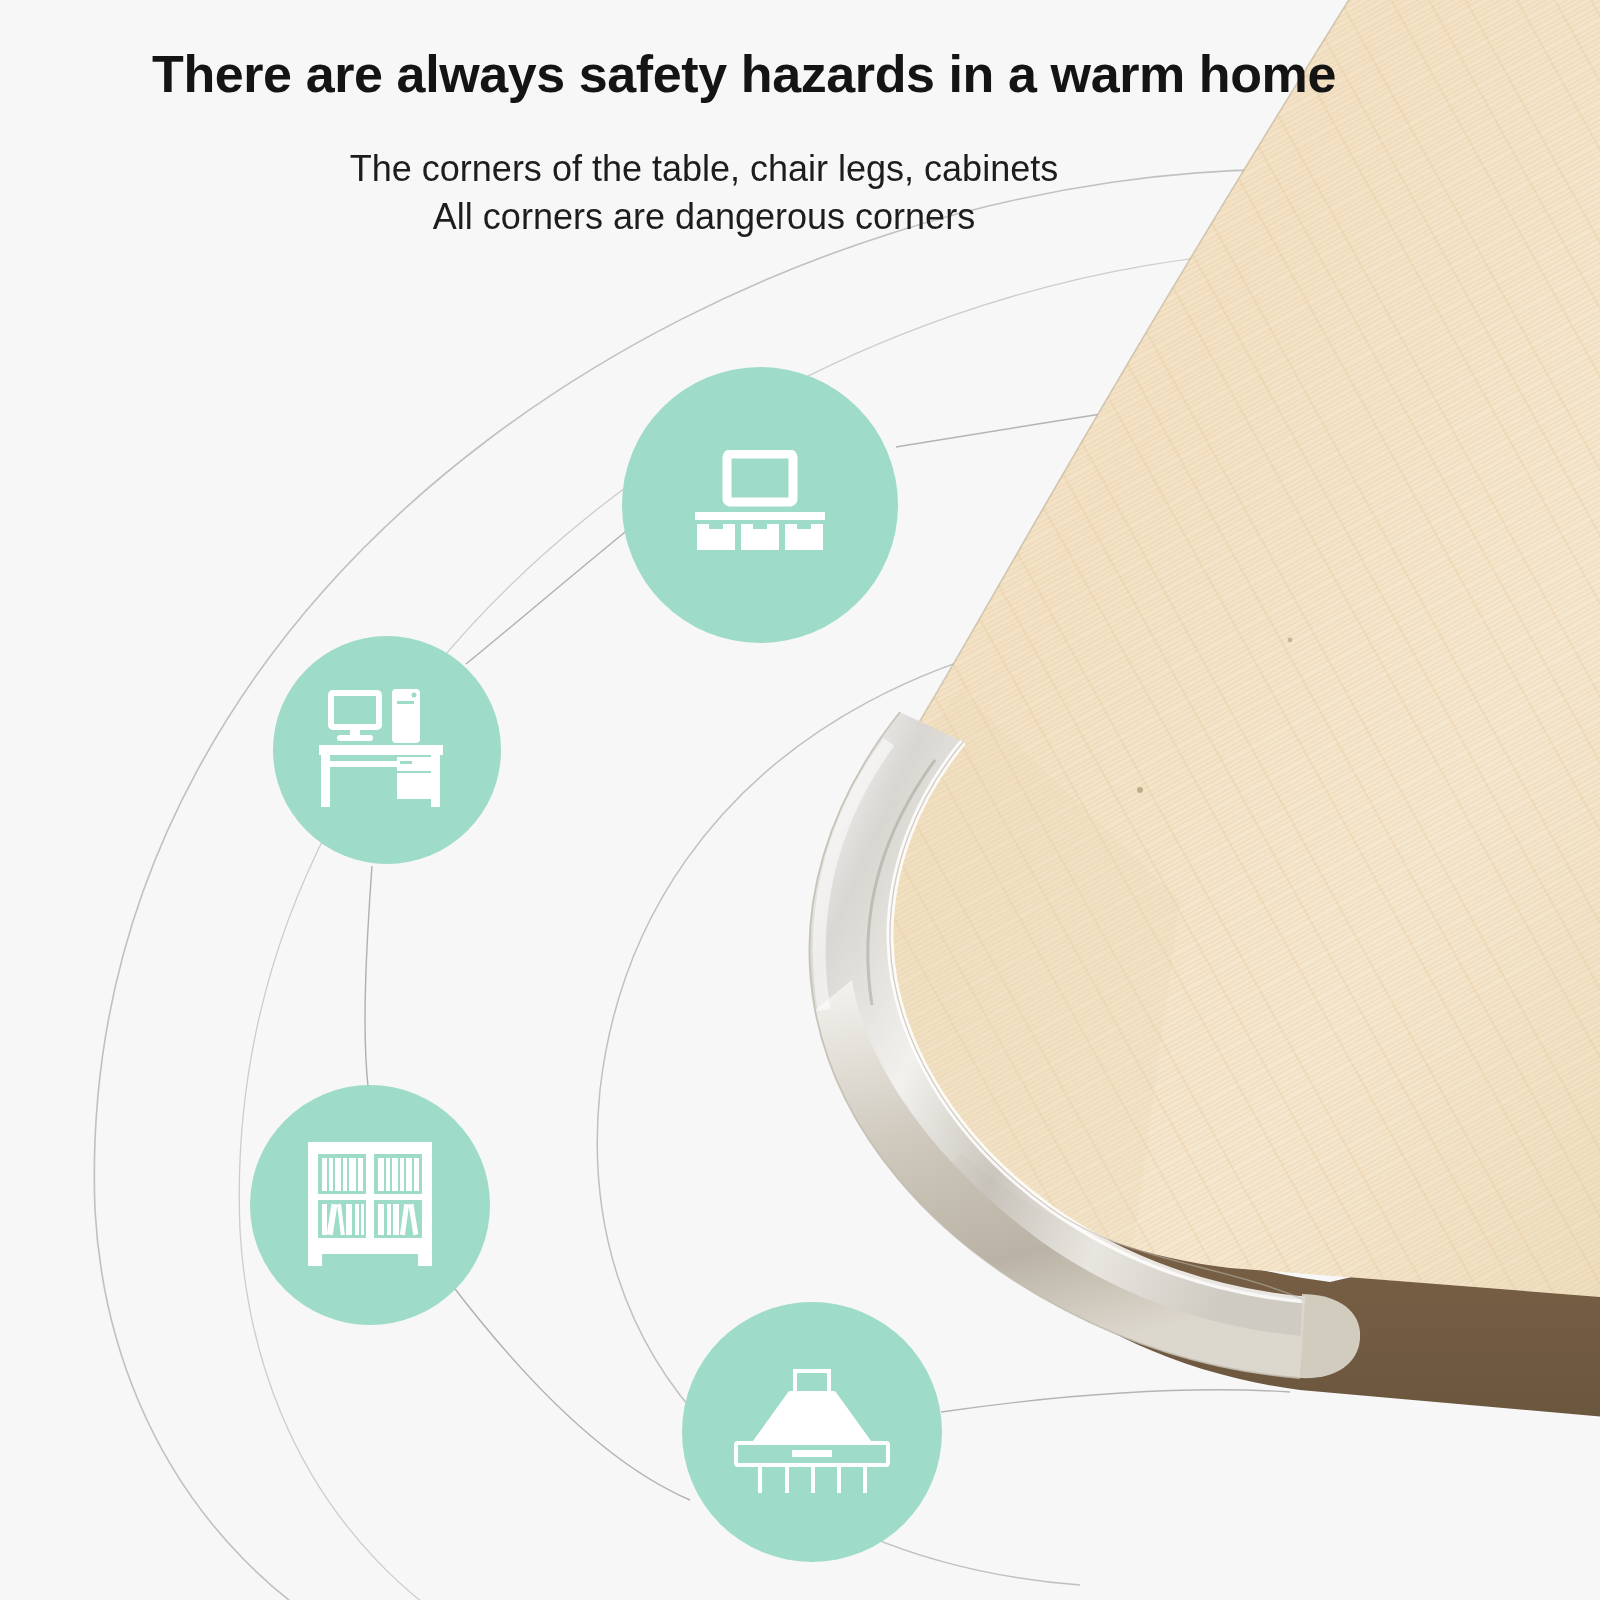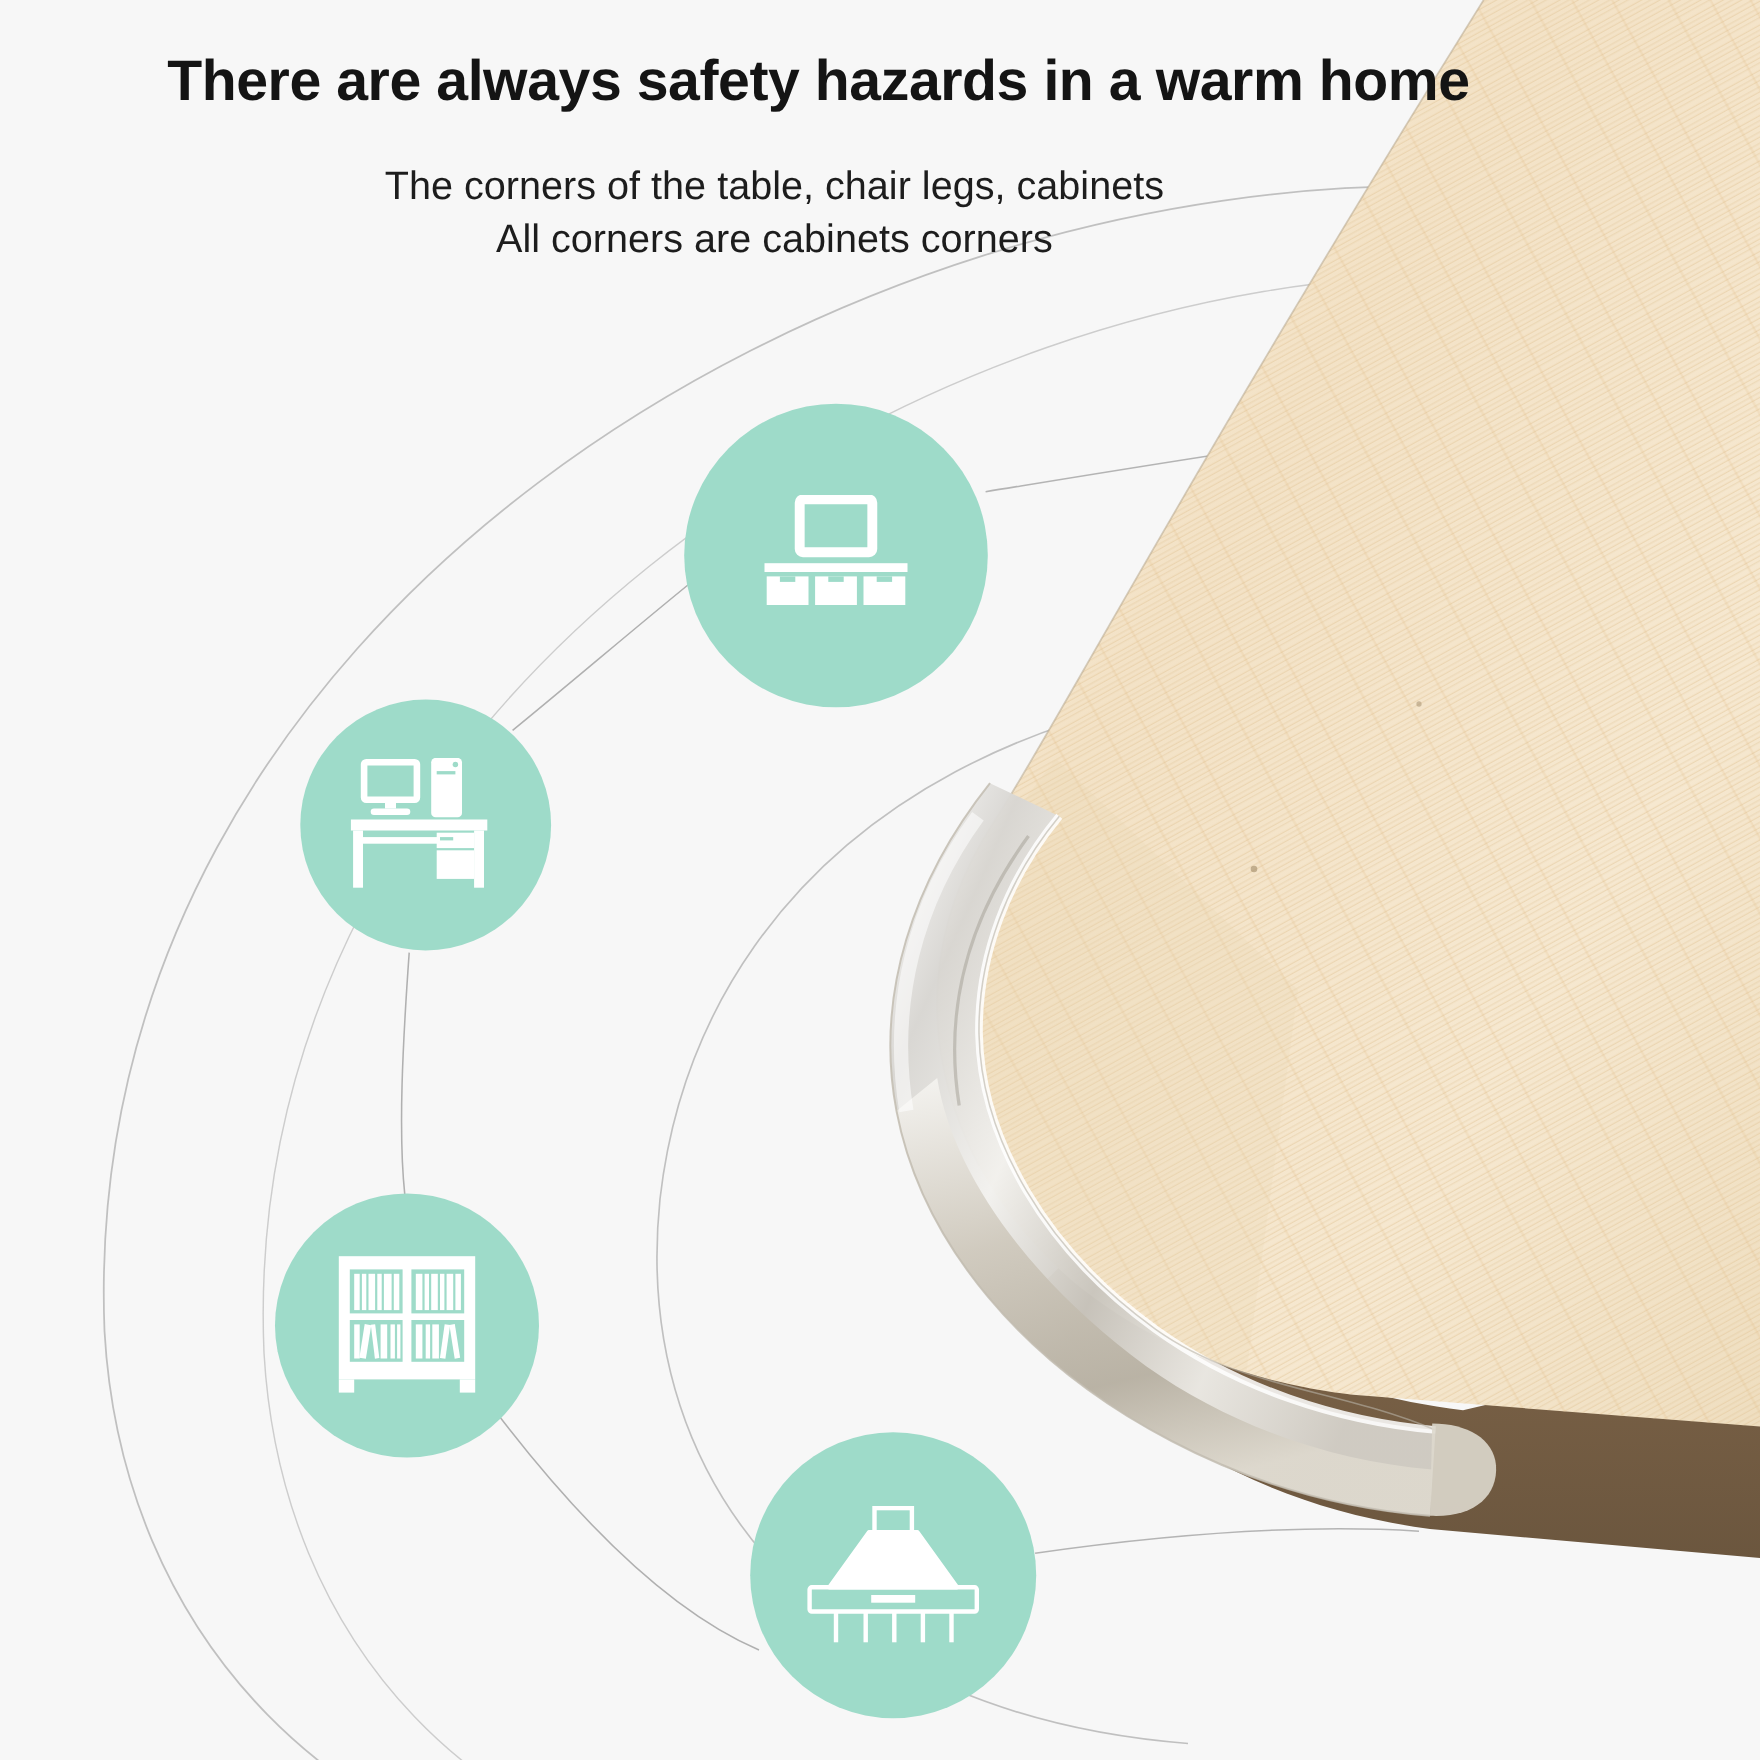--- a/index.html
+++ b/index.html
@@ -302,15 +302,15 @@
         <rect x="57" y="96" width="4" height="28"></rect>
         <rect x="83" y="96" width="4" height="28"></rect>
         <rect x="109" y="96" width="4" height="28"></rect>
         <rect x="135" y="96" width="4" height="28"></rect>
       </g>
     </svg>
   </div>
 
   <div class="headline">There are always safety hazards in a warm home</div>
   <div class="sub sub1">The corners of the table, chair legs, cabinets</div>
-  <div class="sub sub2">All corners are cabinets corners</div>
+  <div class="sub sub2">All corners are dangerous corners</div>
 
 </div>
 
 </body></html>

